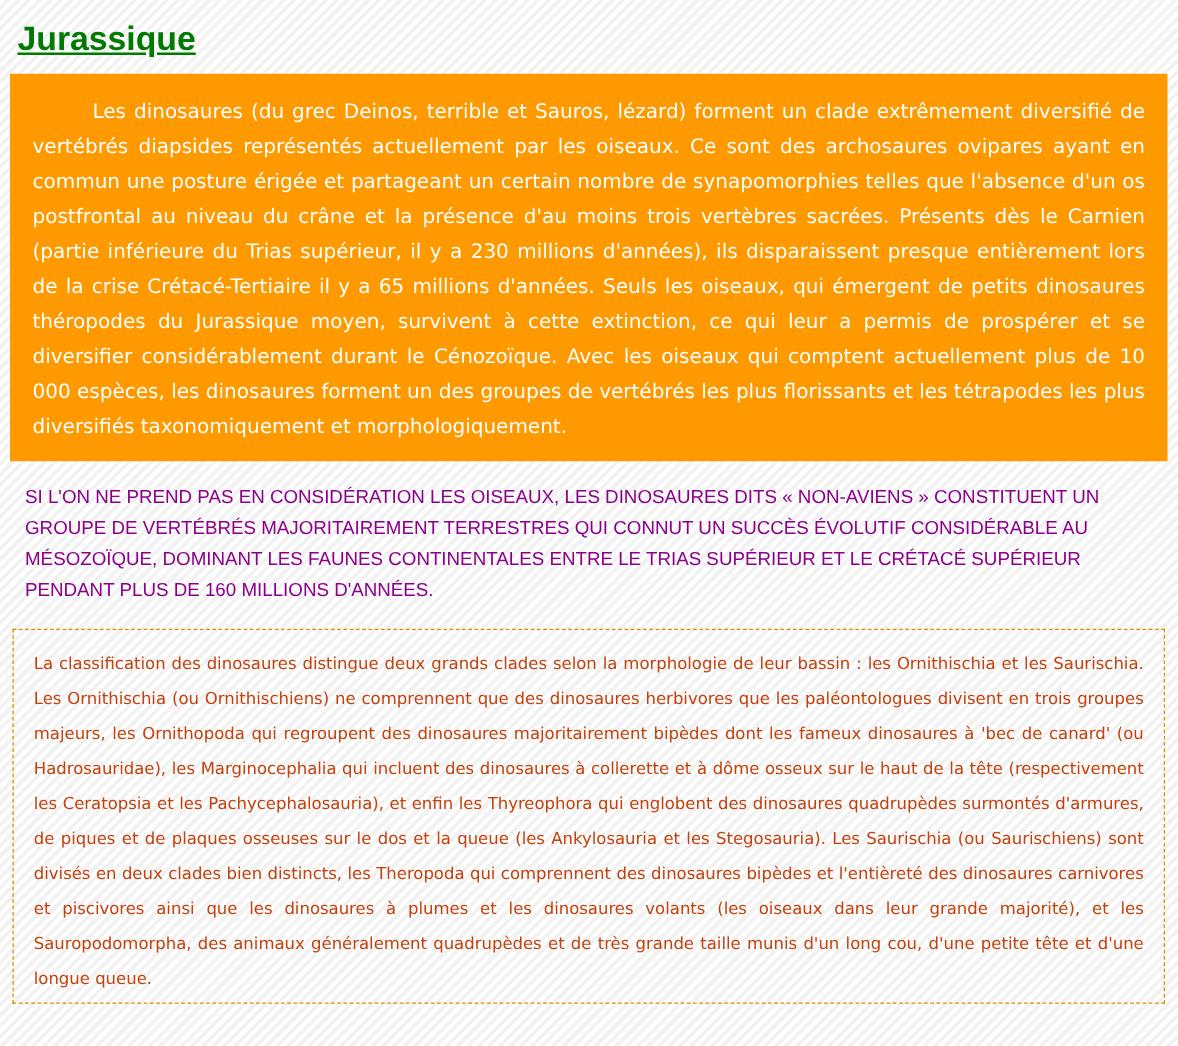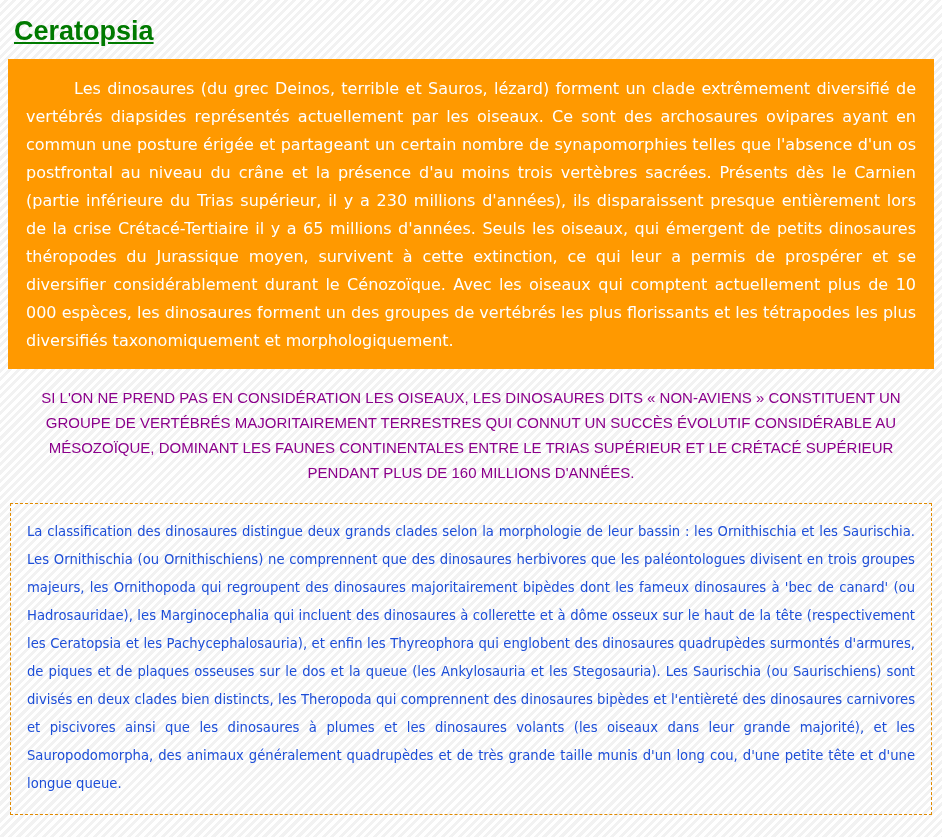--- a/index.html
+++ b/index.html
@@ -53,49 +53,48 @@
   .intro-box p {
     margin: 0;
     text-indent: 48px;
   }
 
   .highlight {
     color: #8B008B;
     font-family: "Liberation Sans", sans-serif;
     font-size: 15px;
     line-height: 25px;
-    text-align: center;
     text-transform: uppercase;
     padding: 16px 12px 14px 12px;
     margin: 0;
     font-weight: normal;
   }
 
   .classification-box {
     border: 1px dashed #e08a00;
     box-sizing: border-box;
-    padding: 14px 16px 16px 16px;
+    padding: 14px 16px 4px 16px;
     margin: 4px 2px 0 2px;
-    color: #1d4ed8;
+    color: #c2410c;
     font-size: 13.2px;
     line-height: 28px;
     text-align: justify;
     text-justify: inter-word;
   }
 
   .classification-box p {
     margin: 0;
   }
 </style>
 </head>
 <body>
 
 <div class="page">
 
-  <h1 class="title">Ceratopsia</h1>
+  <h1 class="title">Jurassique</h1>
 
   <div class="intro-box">
     <p>Les dinosaures (du grec Deinos, terrible et Sauros, lézard) forment un clade extrêmement diversifié de vertébrés diapsides représentés actuellement par les oiseaux. Ce sont des archosaures ovipares ayant en commun une posture érigée et partageant un certain nombre de synapomorphies telles que l'absence d'un os postfrontal au niveau du crâne et la présence d'au moins trois vertèbres sacrées. Présents dès le Carnien (partie inférieure du Trias supérieur, il y a 230 millions d'années), ils disparaissent presque entièrement lors de la crise Crétacé-Tertiaire il y a 65 millions d'années. Seuls les oiseaux, qui émergent de petits dinosaures théropodes du Jurassique moyen, survivent à cette extinction, ce qui leur a permis de prospérer et se diversifier considérablement durant le Cénozoïque. Avec les oiseaux qui comptent actuellement plus de 10 000 espèces, les dinosaures forment un des groupes de vertébrés les plus florissants et les tétrapodes les plus diversifiés taxonomiquement et morphologiquement.</p>
   </div>
 
   <div class="highlight">Si l'on ne prend pas en considération les oiseaux, les dinosaures dits « non-aviens » constituent un groupe de vertébrés majoritairement terrestres qui connut un succès évolutif considérable au Mésozoïque, dominant les faunes continentales entre le Trias supérieur et le Crétacé supérieur pendant plus de 160 millions d'années.</div>
 
   <div class="classification-box">
     <p>La classification des dinosaures distingue deux grands clades selon la morphologie de leur bassin : les Ornithischia et les Saurischia. Les Ornithischia (ou Ornithischiens) ne comprennent que des dinosaures herbivores que les paléontologues divisent en trois groupes majeurs, les Ornithopoda qui regroupent des dinosaures majoritairement bipèdes dont les fameux dinosaures à 'bec de canard' (ou Hadrosauridae), les Marginocephalia qui incluent des dinosaures à collerette et à dôme osseux sur le haut de la tête (respectivement les Ceratopsia et les Pachycephalosauria), et enfin les Thyreophora qui englobent des dinosaures quadrupèdes surmontés d'armures, de piques et de plaques osseuses sur le dos et la queue (les Ankylosauria et les Stegosauria). Les Saurischia (ou Saurischiens) sont divisés en deux clades bien distincts, les Theropoda qui comprennent des dinosaures bipèdes et l'entièreté des dinosaures carnivores et piscivores ainsi que les dinosaures à plumes et les dinosaures volants (les oiseaux dans leur grande majorité), et les Sauropodomorpha, des animaux généralement quadrupèdes et de très grande taille munis d'un long cou, d'une petite tête et d'une longue queue.</p>
   </div>

